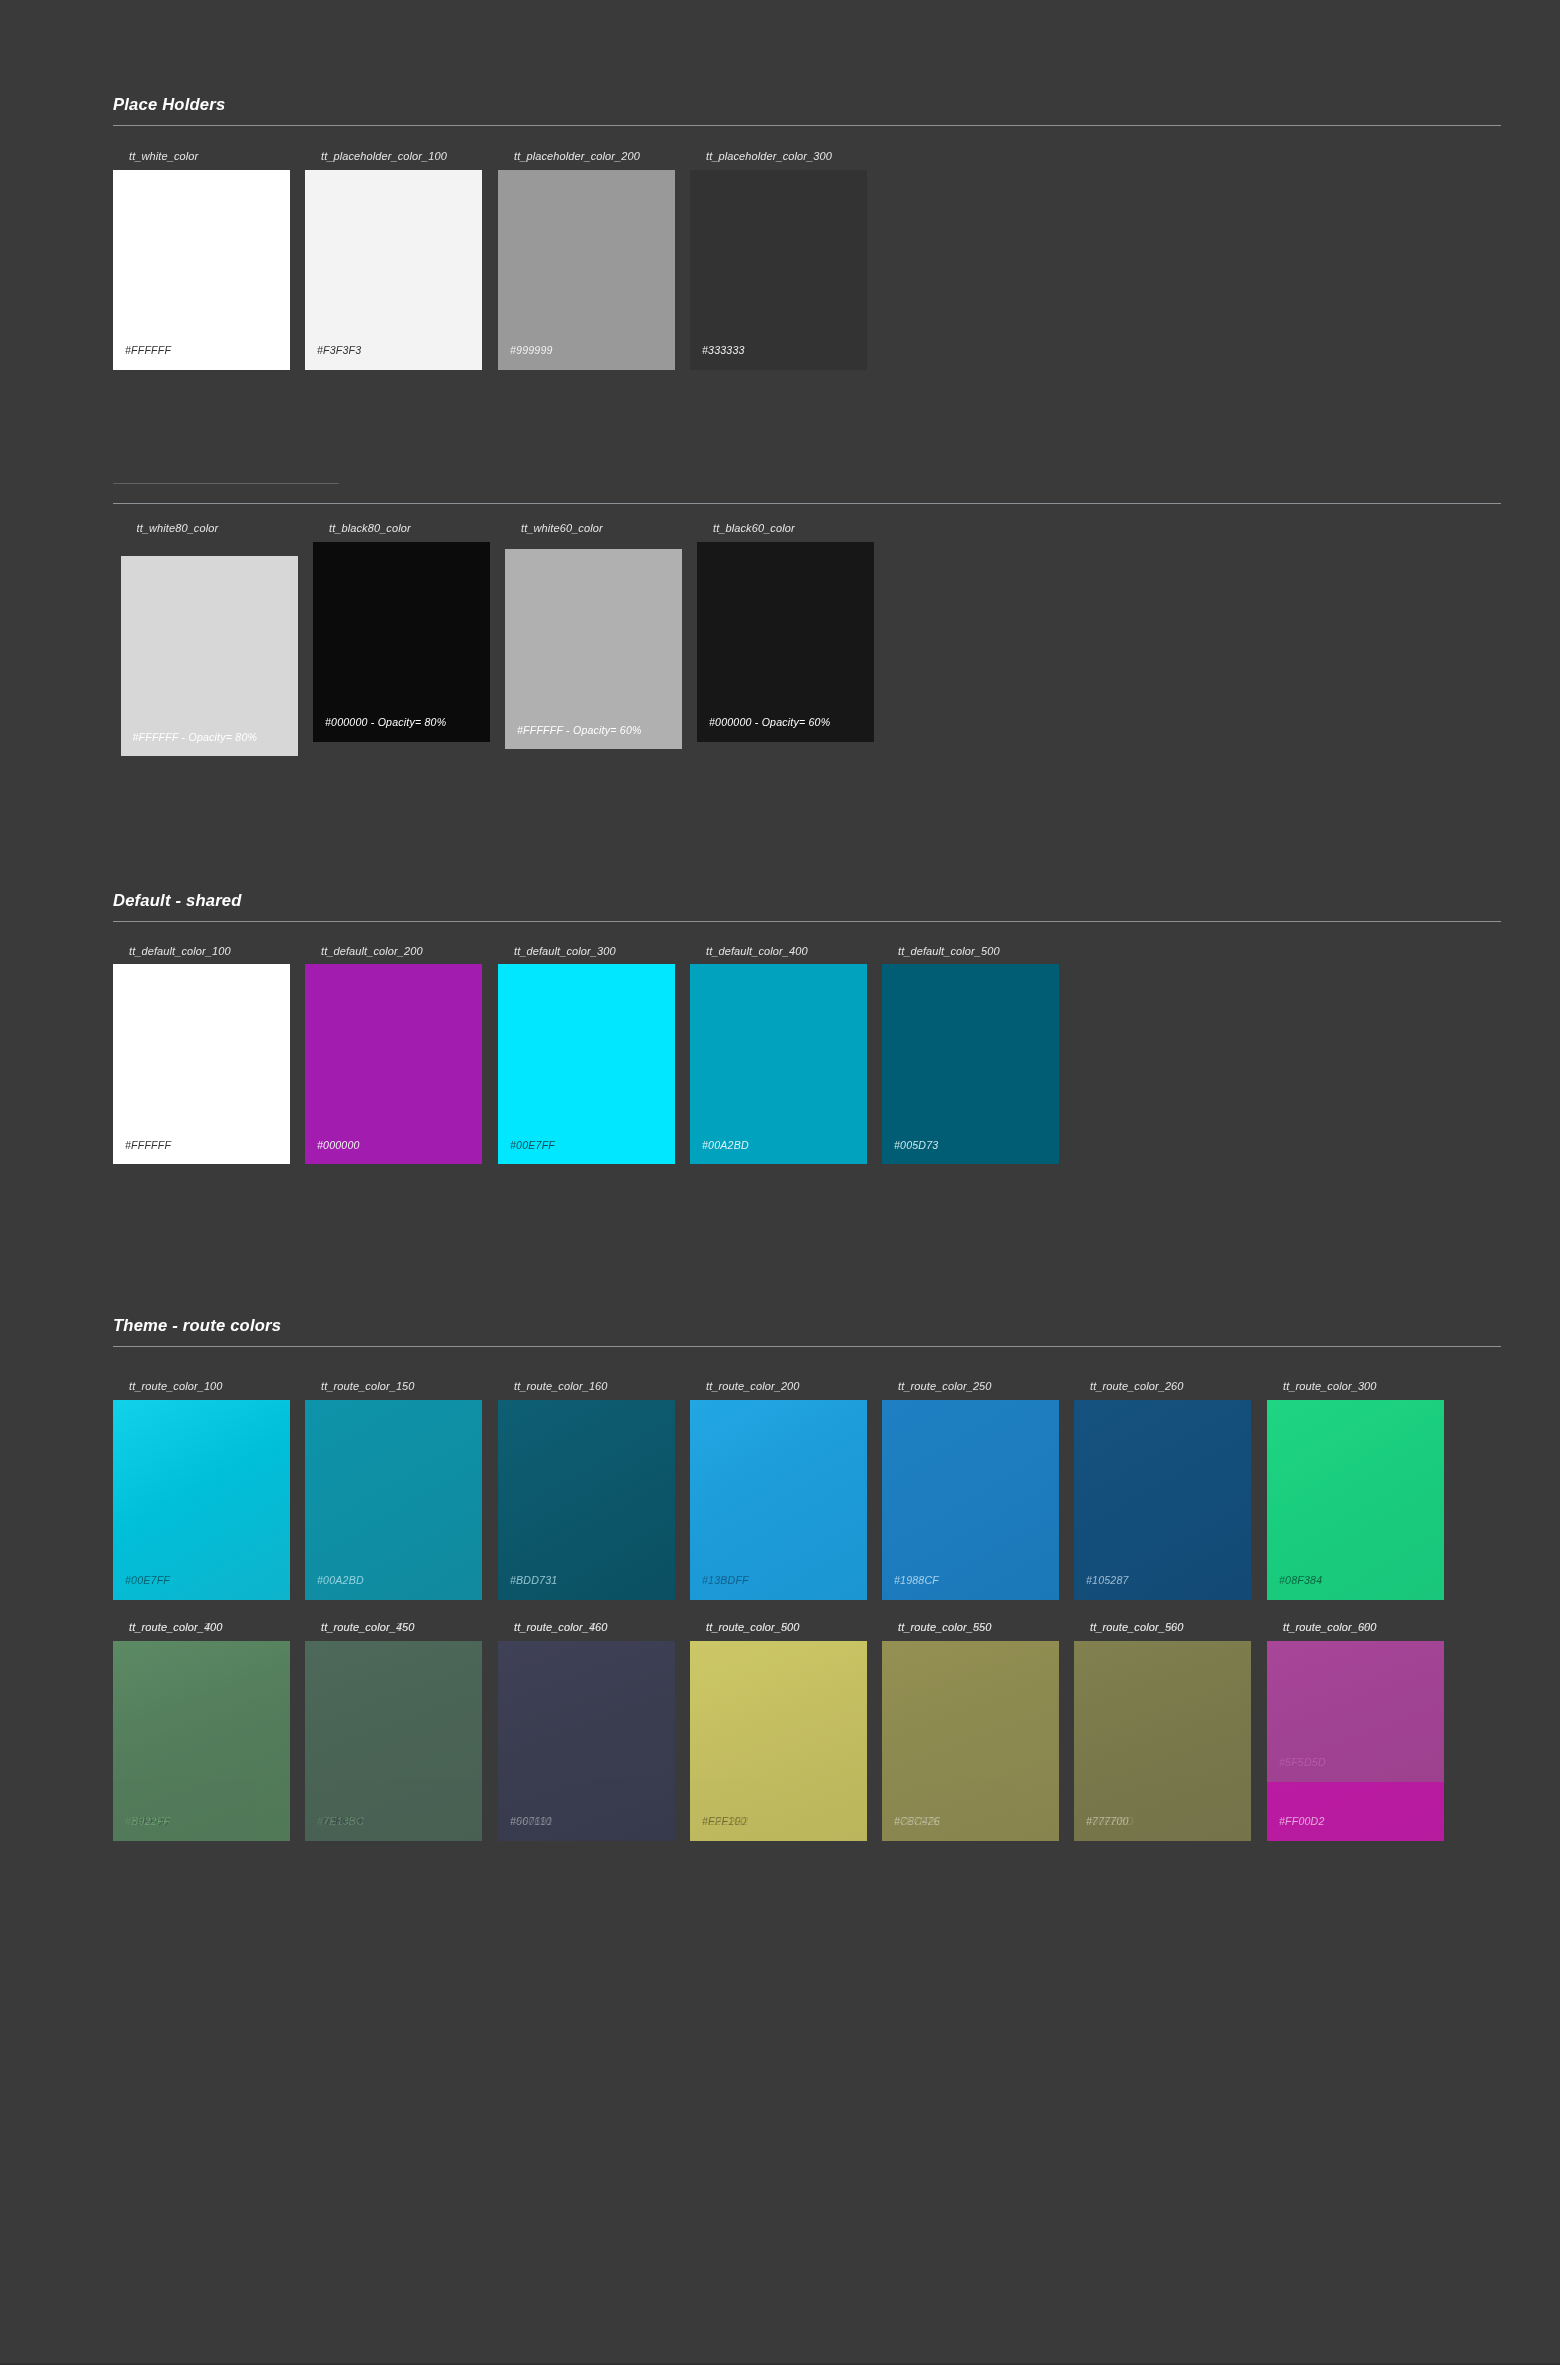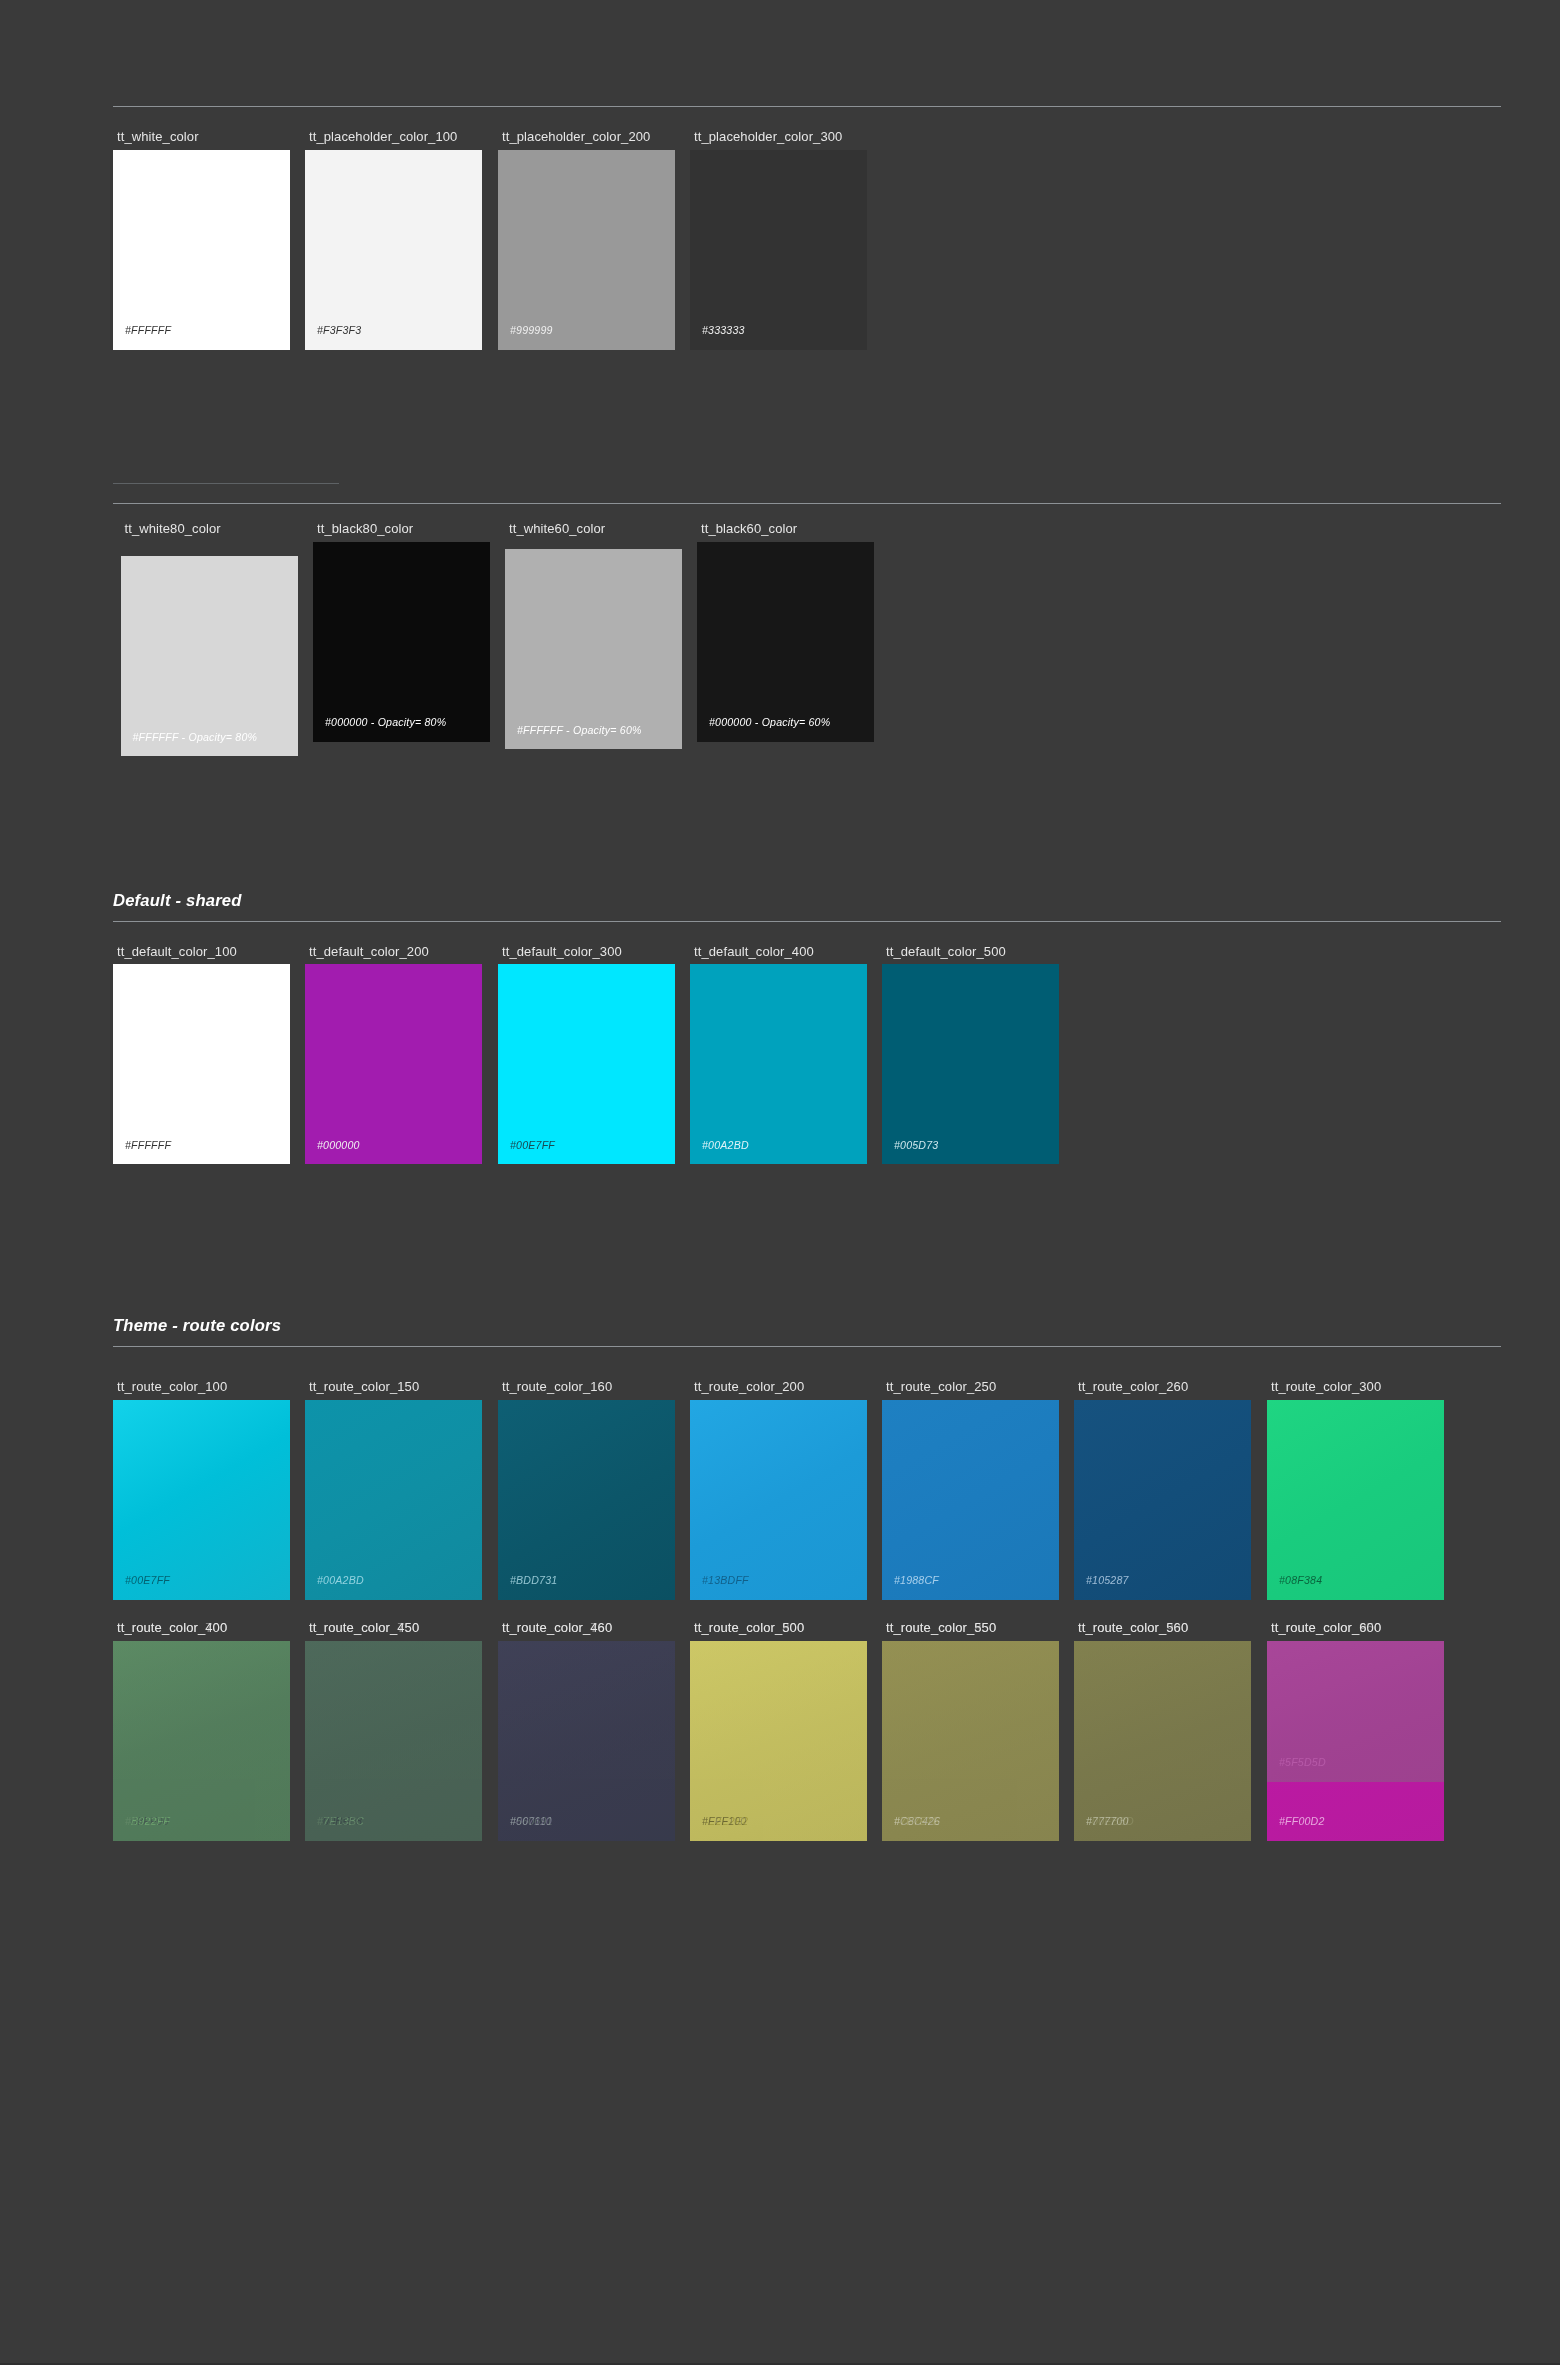--- a/index.html
+++ b/index.html
@@ -67,23 +67,24 @@
     height: 0;
   }
 
   .swatch {
     position: absolute;
     top: 0;
   }
 
   .swatch-label {
     position: absolute;
-    left: 4px;
+    left: 16px;
     top: 0;
-    font-size: 13px;
+    font-size: 11px;
+    font-style: italic;
     color: #e6e6e6;
     white-space: nowrap;
     line-height: 13.6px;
     letter-spacing: 0.1px;
   }
 
   .swatch-chip {
     position: absolute;
     left: 0;
     top: 19.6px;
@@ -105,20 +106,21 @@
   .dimmed .swatch-label {
     opacity: 0.42;
   }
 </style>
 </head>
 <body>
 
 <div class="page">
 
   <div class="section" style="top:95px;">
+    <div class="section-title">Place Holders</div>
     <div class="section-rule" style="width:1388px;"></div>
     <div class="row" style="margin-top:24px;">
 
       <div class="swatch" style="left:0px;">
         <div class="swatch-label">tt_white_color</div>
         <div class="swatch-chip" style="width:177px;height:200px;background:#FFFFFF;">
           <div class="swatch-hex" style="color:#333333;">#FFFFFF</div>
         </div>
       </div>
 

